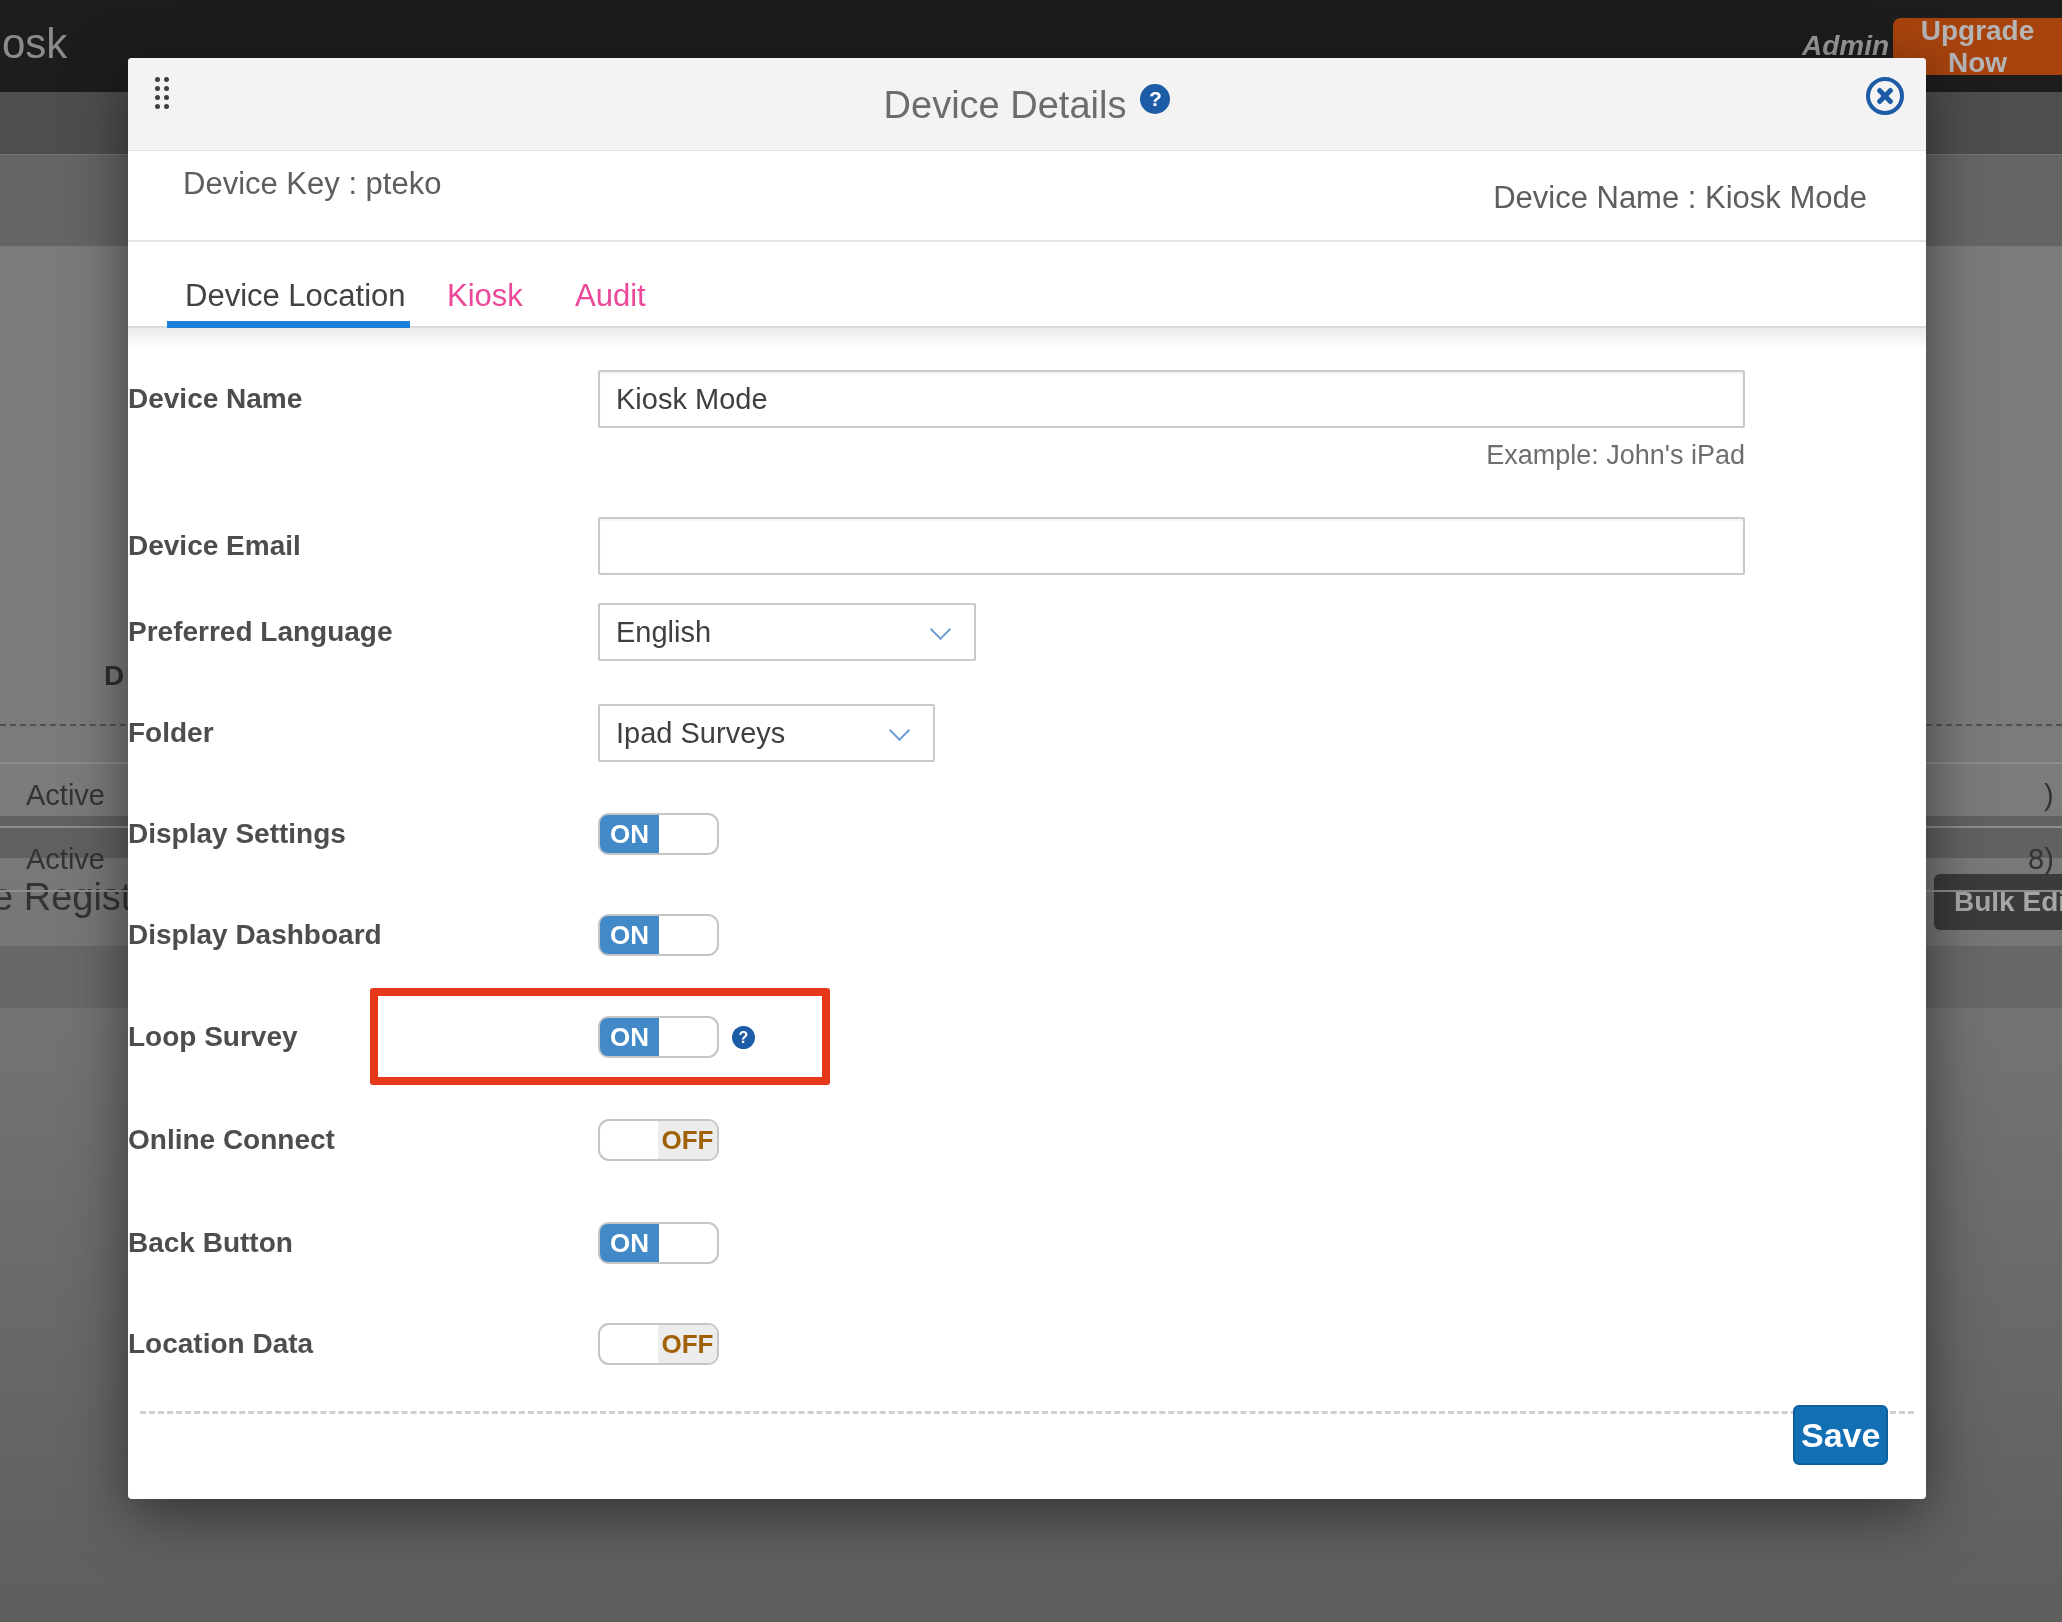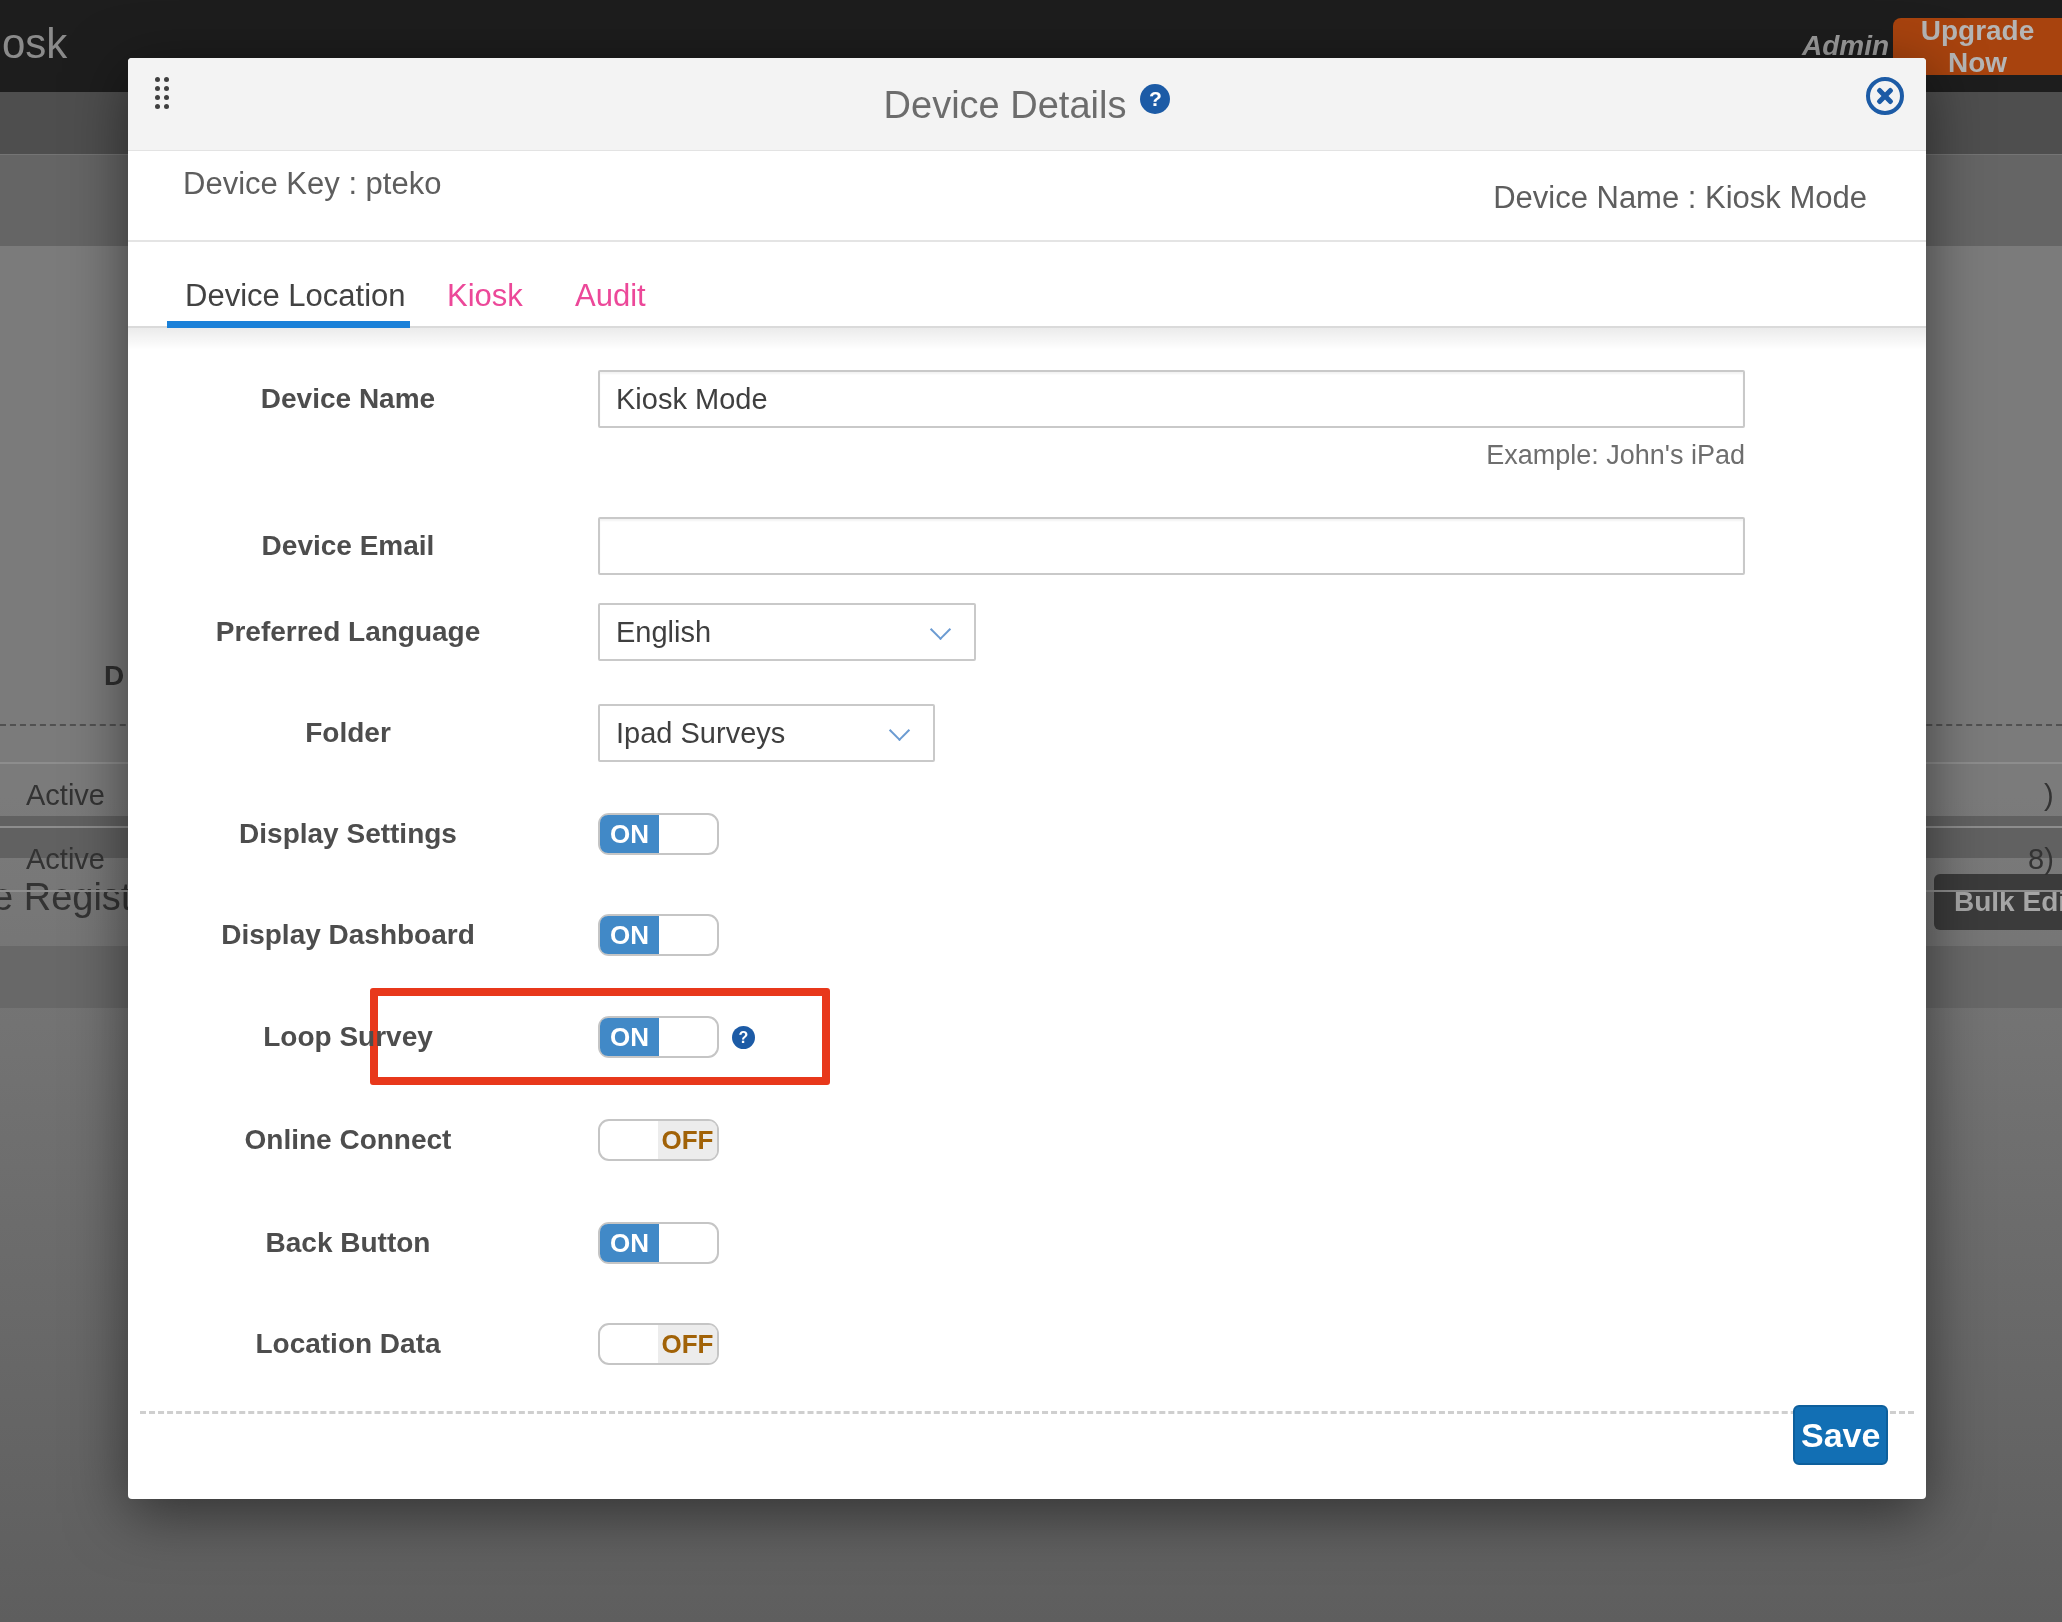--- a/index.html
+++ b/index.html
@@ -49,21 +49,21 @@
   #m-div1{left:0;top:182px;width:1798px;height:2px;background:#e4e4e4;}
   .m-tab{top:220px;font-size:31px;color:#ec4899;background:none;border:none;padding:0;cursor:pointer;}
   #m-tab-0{left:57px;color:#424242;}
   #m-tab-1{left:319px;}
   #m-tab-2{left:447px;}
   #m-tabline{left:0;top:268px;width:1798px;height:2px;background:#dadada;}
   #m-tabunderline{left:39px;top:263px;width:243px;height:7px;background:#1a80d8;}
   #m-shade{left:0;top:270px;width:1798px;height:22px;background:linear-gradient(180deg,rgba(0,0,0,.08),rgba(0,0,0,0));}
 
   .mrow{position:absolute;left:0;width:1798px;}
-  .flabel{position:absolute;left:0;top:0;width:440px;text-align:center;font-size:28px;font-weight:700;color:#4d4d4d;}
+  .flabel{position:absolute;left:0;top:0;width:440px;text-align:left;font-size:28px;font-weight:700;color:#4d4d4d;}
   .tinput{position:absolute;left:470px;top:0;width:1147px;height:58px;border:2px solid #c9c9c9;border-radius:2px;
     font-size:29px;color:#3f3f3f;padding:0 16px;background:#fff;box-shadow:inset 0 2px 2px rgba(0,0,0,.05);}
   .sel{position:absolute;left:470px;top:0;height:58px;border:2px solid #c9c9c9;border-radius:2px;background:#fff;
     font-size:29px;color:#3f3f3f;display:flex;align-items:center;padding:0 16px;cursor:pointer;}
   .sel .chev{position:absolute;right:26px;top:17px;width:15px;height:15px;border-right:2px solid #6b9bd2;border-bottom:2px solid #6b9bd2;transform:rotate(45deg);}
   #m-example{position:absolute;right:181px;top:382px;font-size:27px;color:#6e6e6e;}
 
   .toggle{position:absolute;left:470px;top:0;width:121px;height:42px;border:2px solid #c5c5c5;border-radius:11px;background:#fff;cursor:pointer;padding:0;}
   .toggle .seg{position:absolute;top:0;height:38px;width:59px;display:flex;align-items:center;justify-content:center;
     font-size:26px;font-weight:700;}

